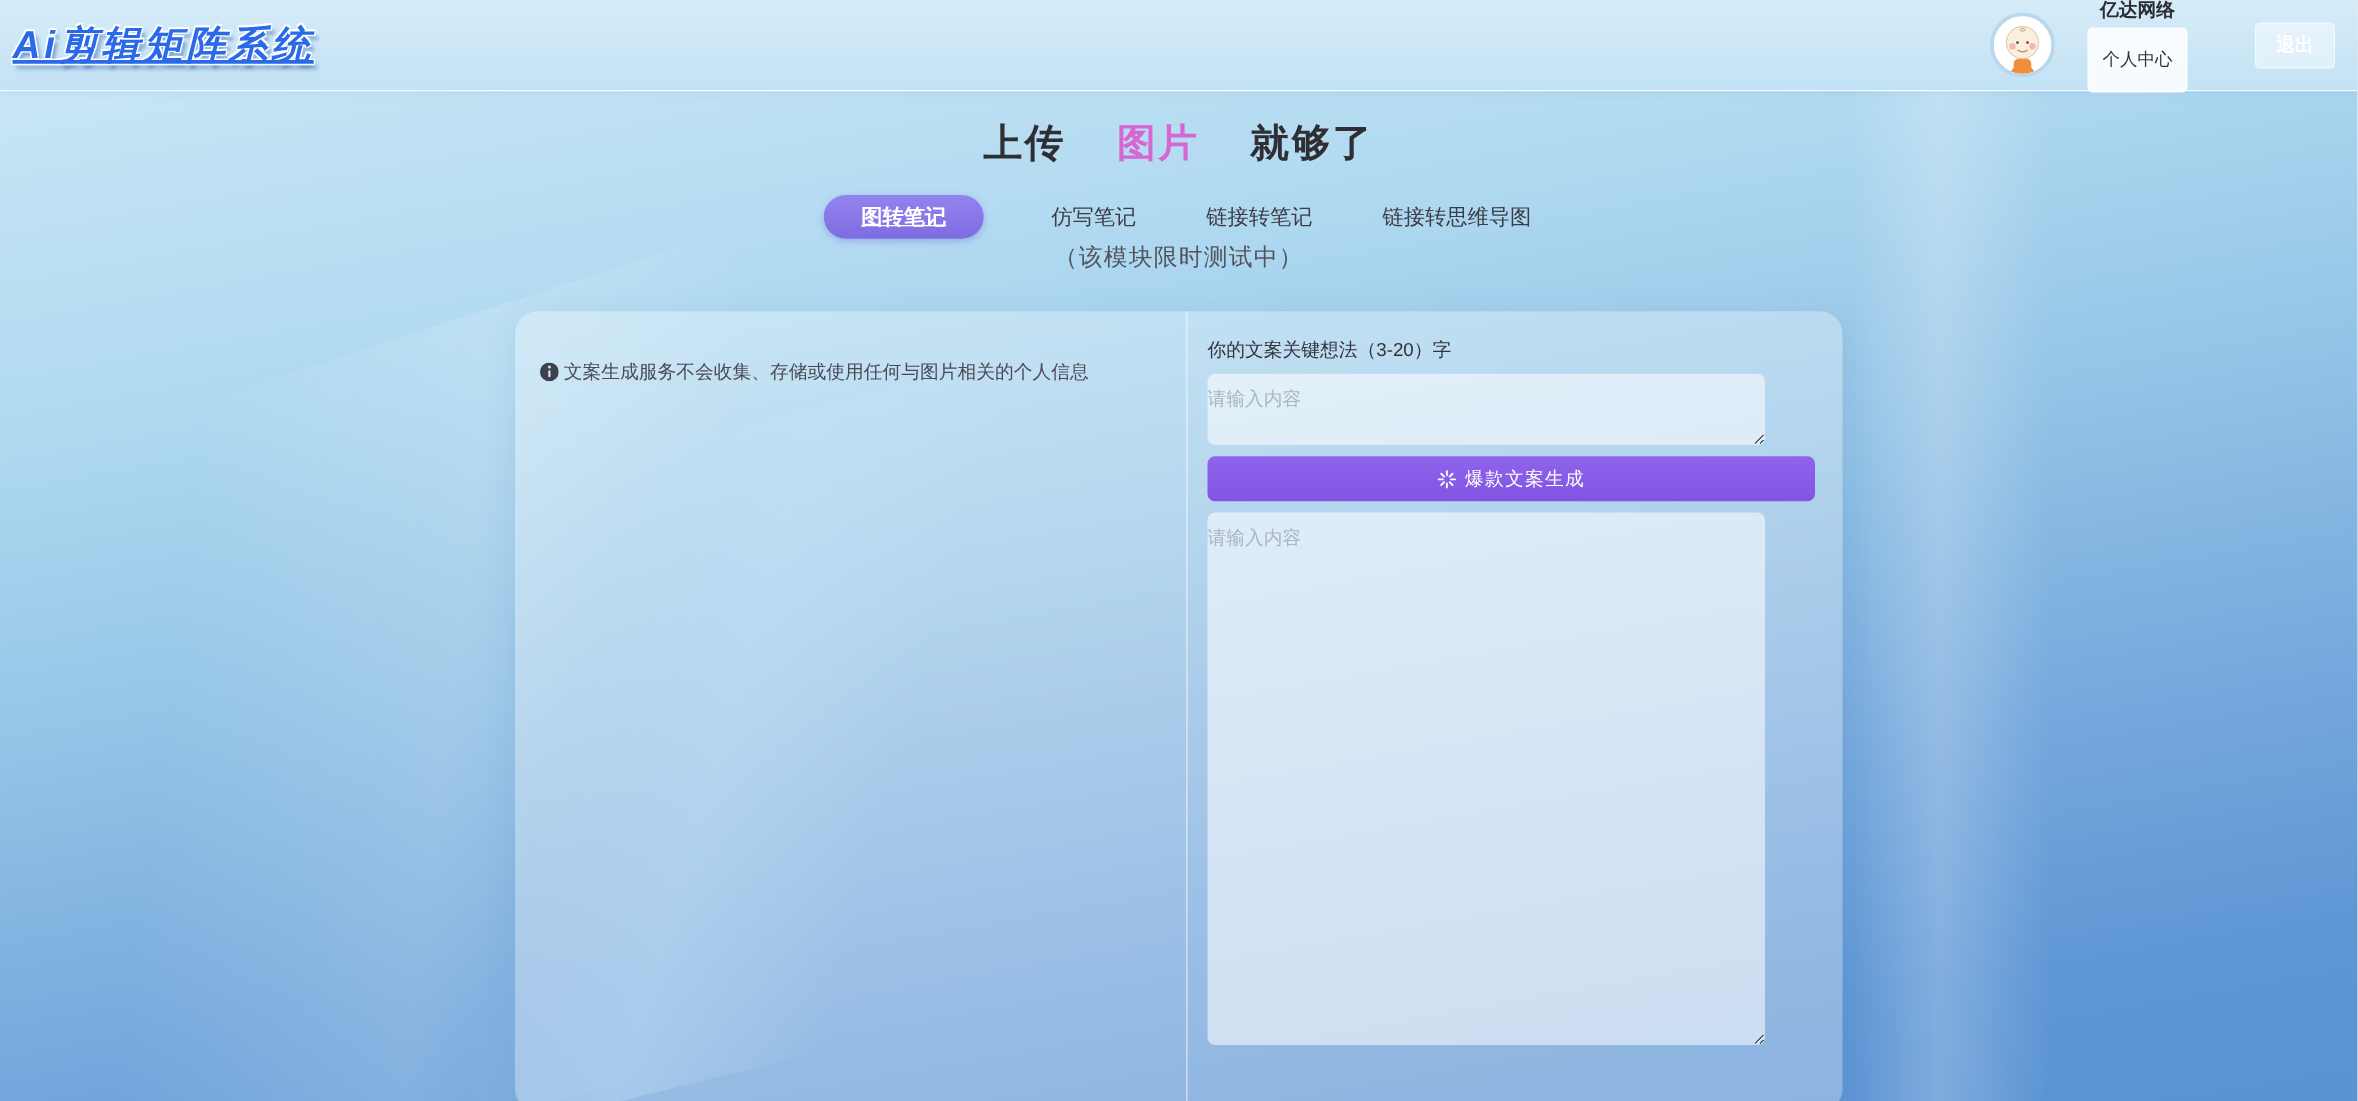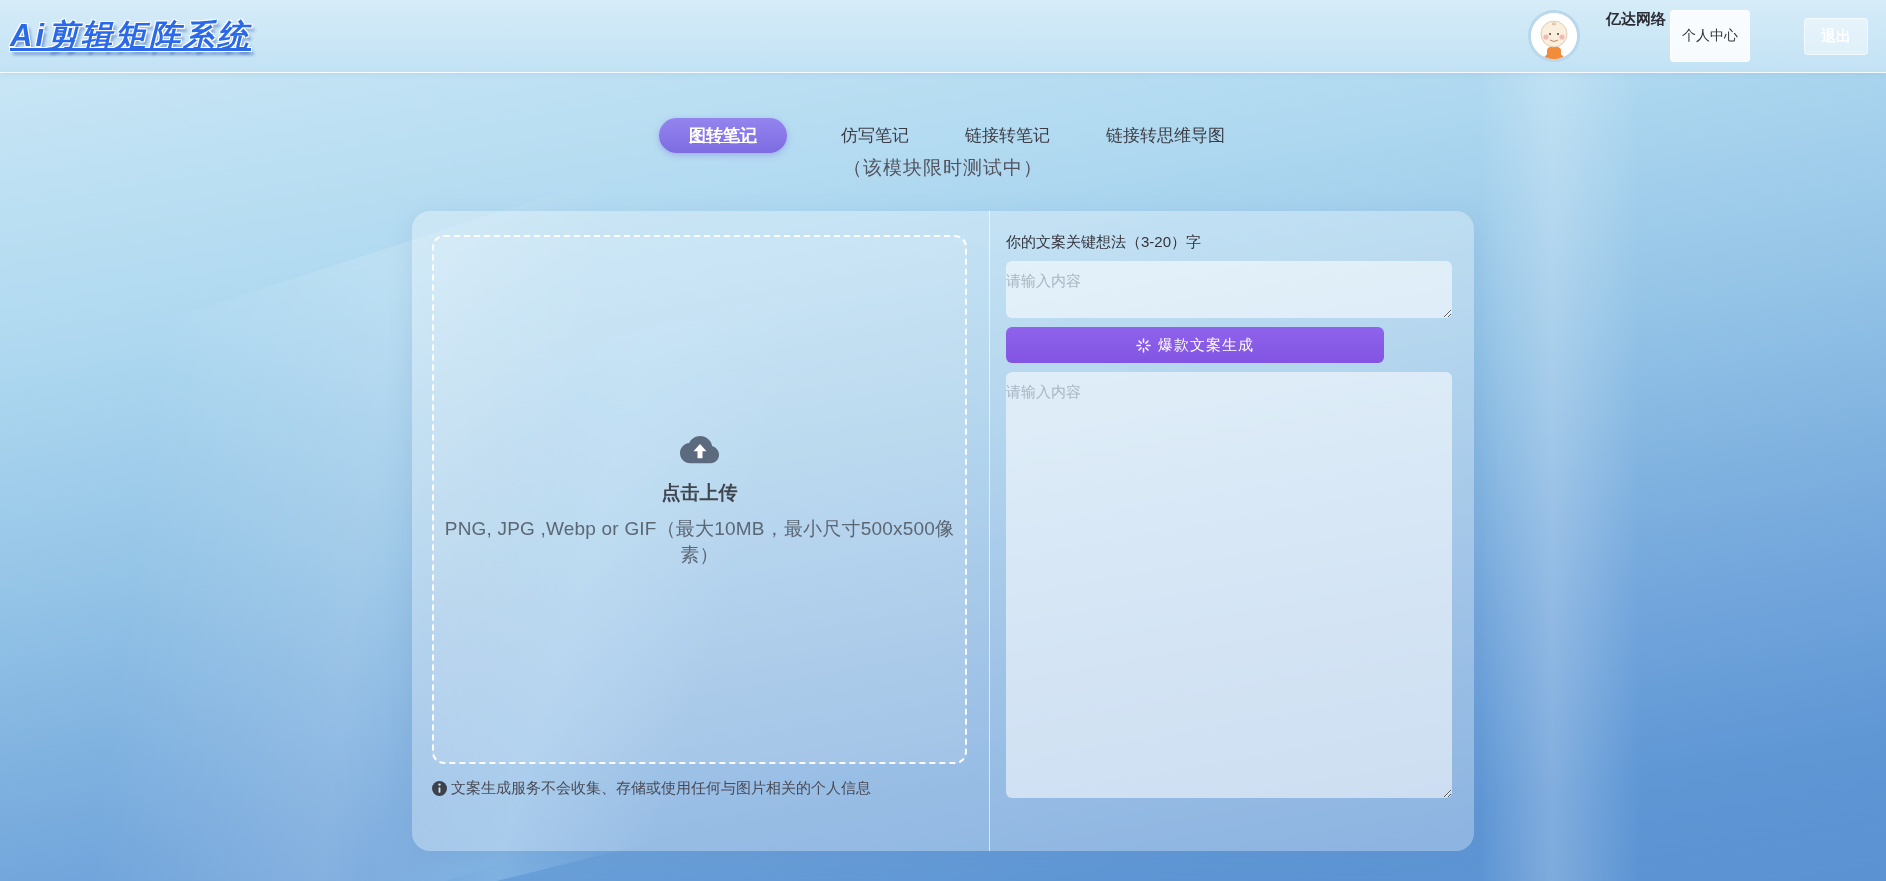--- a/index.html
+++ b/index.html
@@ -44,21 +44,21 @@
       3px 4px 3px rgba(30,80,170,.45);
     text-decoration: underline;
   }
   .topbar-right{ margin-left:auto; display:flex; align-items:center; gap:26px; }
   .avatar{
     width:52px; height:52px; border-radius:50%;
     background:#fff; border:3px solid #b9d8ec;
     display:flex; align-items:center; justify-content:center; overflow:hidden;
     cursor:pointer;
   }
-  .userbox{ display:flex; gap:4px; }
+  .userbox{ display:flex; flex-direction:column; align-items:center; gap:4px; }
   .username{ font-size:15px; color:#2c2c34; font-weight:600; }
   .profile-btn{
     font-size:14px; color:#33333b;
     background:rgba(255,255,255,.85);
     border:1px solid rgba(255,255,255,.9);
     border-radius:4px; padding:16px 11px; cursor:pointer;
   }
   .logout-btn{
     font-size:15px; color:#ffffff; font-weight:600;
     background:rgba(255,255,255,.45);
@@ -120,21 +120,21 @@
     width:446px; display:block;
     background:rgba(255,255,255,.55);
     border:none; outline:none; border-radius:6px;
     padding:11px 0; font-size:15px; color:#333;
     font-family:"Liberation Sans","DejaVu Sans",sans-serif;
     resize:vertical;
   }
   .ta::placeholder{ color:#a9b5c3; }
   .ta-idea{ height:57px; }
   .generate-btn{
-    width:378px; height:36px; margin-top:9px;
+    width:486px; height:36px; margin-top:9px;
     background:linear-gradient(#8f63ec,#8254e2);
     border:none; border-radius:6px; cursor:pointer;
     color:#fff; font-size:15px; letter-spacing:1px;
     display:flex; align-items:center; justify-content:center; gap:7px;
   }
   .spark-icon{ width:15px; height:15px; }
   .ta-result{ height:426px; margin-top:9px; }
 </style>
 </head>
 <body>
@@ -162,42 +162,39 @@
     </div>
     <div class="userbox">
       <div class="username">亿达网络</div>
       <button class="profile-btn">个人中心</button>
     </div>
     <button class="logout-btn">退出</button>
   </div>
 </div>
 
 <div class="hero">
+  <div class="hero-line">
+    <span>上传</span><span class="gap"></span>
+    <span class="hero-pink">图片</span><span class="gap"></span>
+    <span>就够了</span>
+  </div>
 
   <div class="tabs">
     <div class="tab active">图转笔记</div>
     <div class="tab">仿写笔记</div>
     <div class="tab">链接转笔记</div>
     <div class="tab">链接转思维导图</div>
   </div>
 
   <div class="subtitle">（该模块限时测试中）</div>
 </div>
 
 <div class="card">
 
   <div class="panel-left">
-    <div class="upload-box">
-      <svg class="cloud-icon" viewBox="0 0 40 34">
-        <path fill="#5b6a7e" d="M32.2 14.1C31.2 8.4 26.2 4 20.2 4c-4.8 0-9 2.8-11 6.9C4.1 11.4 0 15.7 0 21c0 5.6 4.6 10.2 10.2 10.2h20.4c4.7 0 8.4-3.8 8.4-8.4 0-4.4-3.4-8.1-7.8-8.7z"></path>
-        <path fill="#ffffff" d="M20 12 l6.5 7.2 h-4 v7 h-5 v-7 h-4z"></path>
-      </svg>
-      <div class="upload-cta">点击上传</div>
-      <div class="upload-formats">PNG, JPG ,Webp or GIF（最大10MB，最小尺寸500x500像素）</div>
-    </div>
     <div class="privacy-note">
       <svg class="info-icon" viewBox="0 0 15 15">
         <circle cx="7.5" cy="7.5" r="7.5" fill="#3d414c"></circle>
         <rect x="6.6" y="6.2" width="1.8" height="5.6" rx="0.9" fill="#cfe3f2"></rect>
         <circle cx="7.5" cy="3.6" r="1.2" fill="#cfe3f2"></circle>
       </svg>
       <span>文案生成服务不会收集、存储或使用任何与图片相关的个人信息</span>
     </div>
   </div>
 

